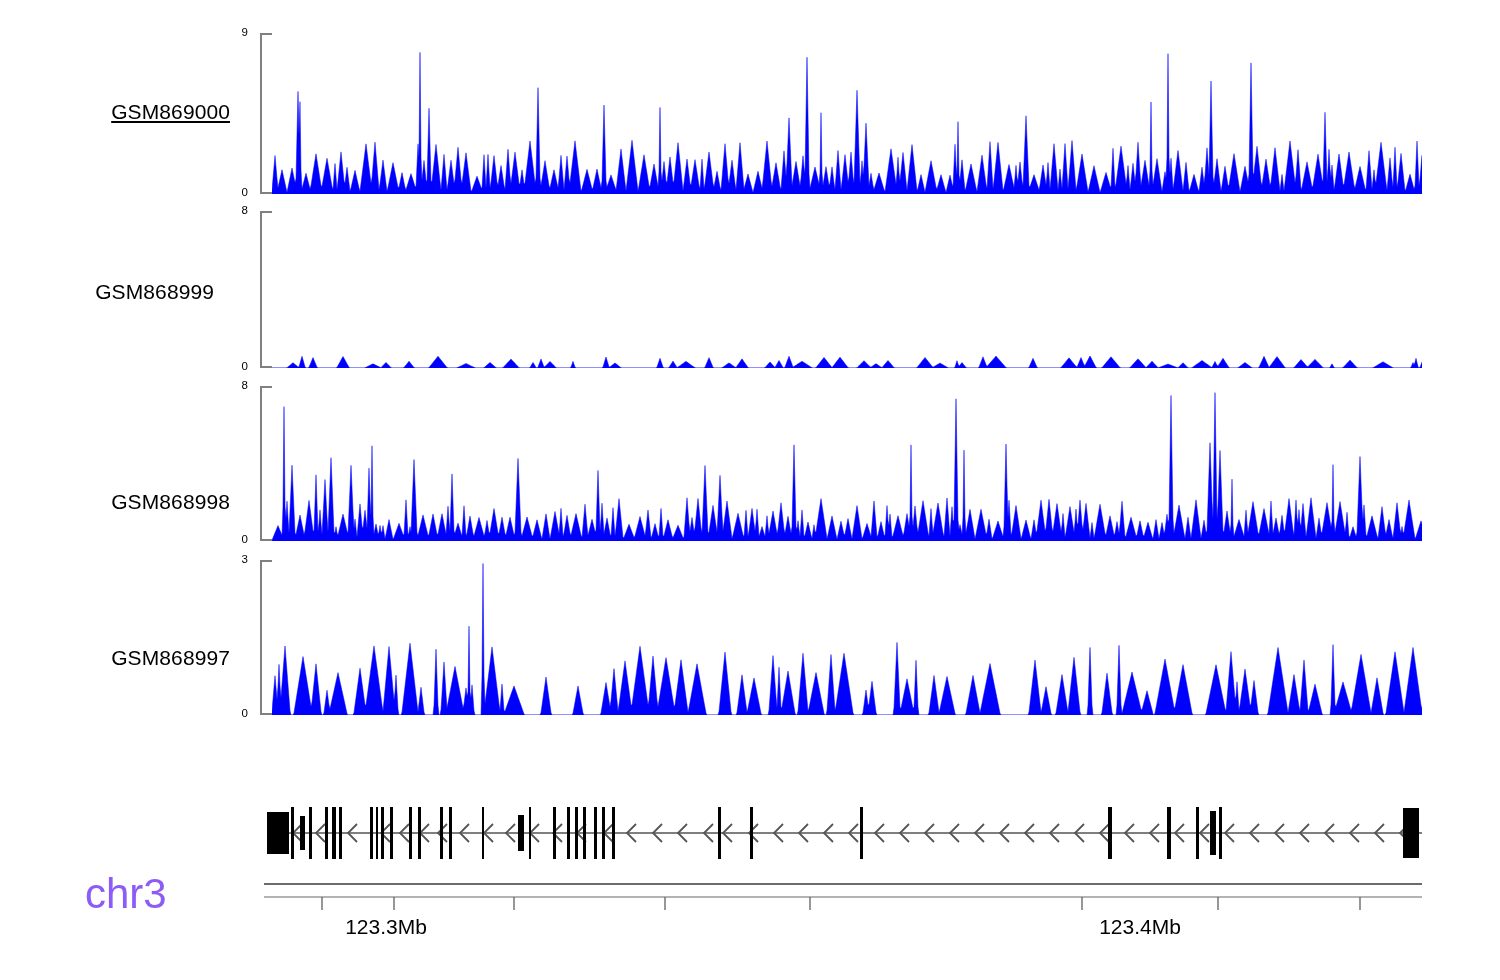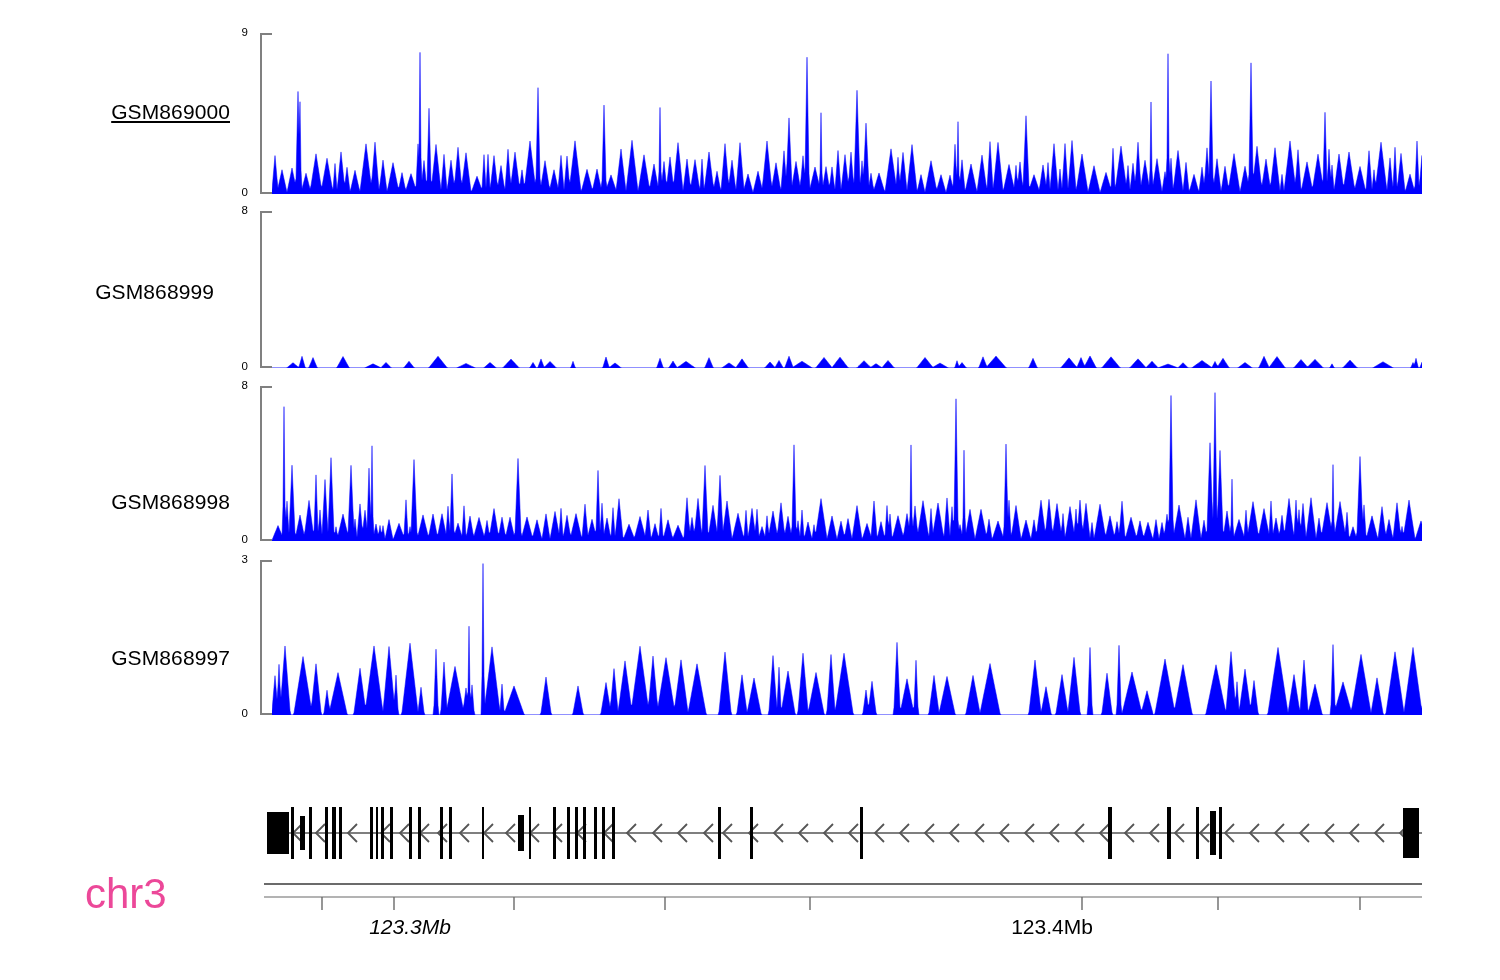--- a/index.html
+++ b/index.html
@@ -12,21 +12,21 @@
                 text-align:right;white-space:nowrap;}
   .axis-bracket{position:absolute;border-left:2px solid #808080;
                 border-top:2px solid #808080;border-bottom:2px solid #808080;
                 box-sizing:border-box;}
   .plot{position:absolute;overflow:hidden;}
   .plot svg{display:block;}
 
   .gene-title{position:absolute;font-size:27px;color:#000;white-space:nowrap;
               text-align:center;}
   .gene-panel{position:absolute;}
-  .chrom-label{position:absolute;font-size:42px;color:#ec4899;white-space:nowrap;}
+  .chrom-label{position:absolute;font-size:42px;color:#8b5cf6;white-space:nowrap;}
   .coord-axis{position:absolute;}
   .tick-label{position:absolute;font-size:21px;color:#000;white-space:nowrap;
               text-align:center;}
 </style>
 </head>
 <body>
 
 <div id="stage">
 
   <div id="tracks-root">
@@ -159,15 +159,15 @@
         <line x1="322" y1="19" x2="322" y2="32" stroke="#6a6a6a" stroke-width="1.4"></line>
         <line x1="394" y1="19" x2="394" y2="32" stroke="#6a6a6a" stroke-width="1.4"></line>
         <line x1="514" y1="19" x2="514" y2="32" stroke="#6a6a6a" stroke-width="1.4"></line>
         <line x1="665" y1="19" x2="665" y2="32" stroke="#6a6a6a" stroke-width="1.4"></line>
         <line x1="810" y1="19" x2="810" y2="32" stroke="#6a6a6a" stroke-width="1.4"></line>
         <line x1="1082" y1="19" x2="1082" y2="32" stroke="#6a6a6a" stroke-width="1.4"></line>
         <line x1="1218" y1="19" x2="1218" y2="32" stroke="#6a6a6a" stroke-width="1.4"></line>
         <line x1="1360" y1="19" x2="1360" y2="32" stroke="#6a6a6a" stroke-width="1.4"></line>
       </svg></div>
 
-<div class="tick-label" style="left: 310px; width: 200px; top: 915px; font-style: italic;">123.3Mb</div>
-    <div class="tick-label" style="left: 952px; width: 200px; top: 915px;">123.4Mb</div>
+<div class="tick-label" style="left: 286px; width: 200px; top: 915px;">123.3Mb</div>
+    <div class="tick-label" style="left: 1040px; width: 200px; top: 915px;">123.4Mb</div>
   </div>
 
 </body></html>

